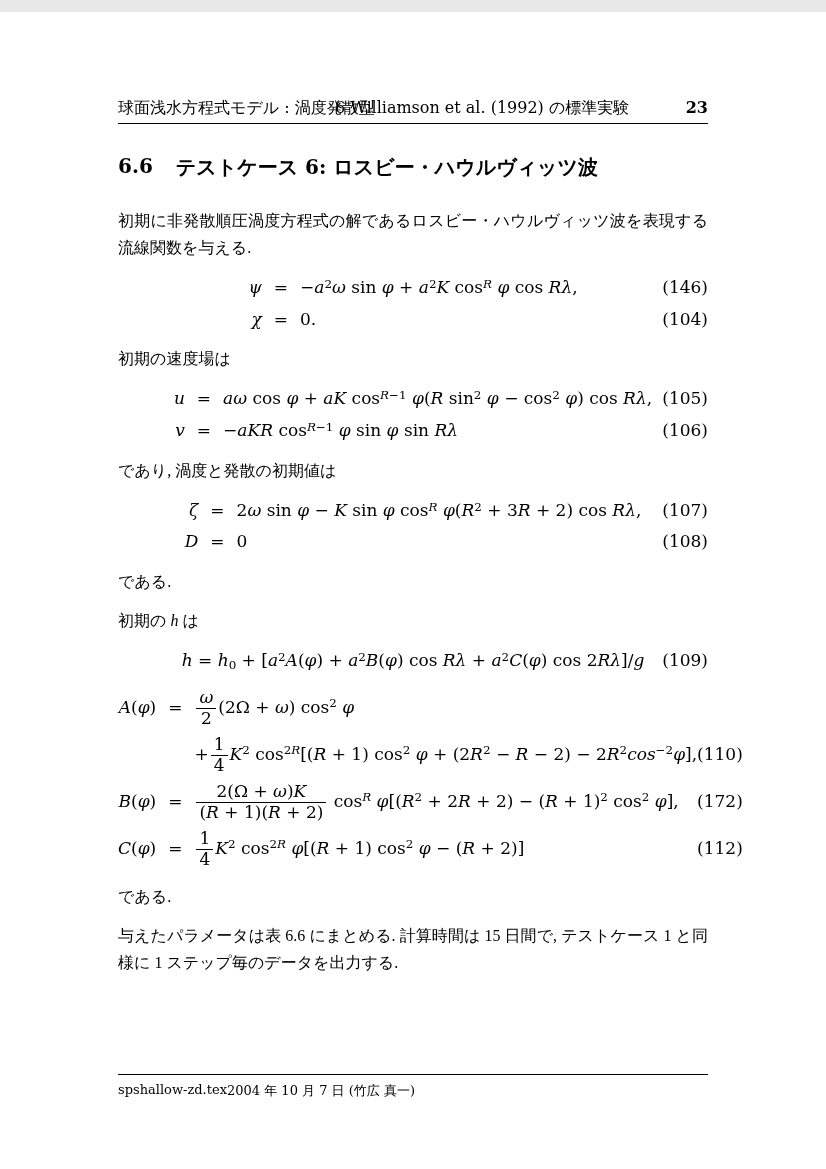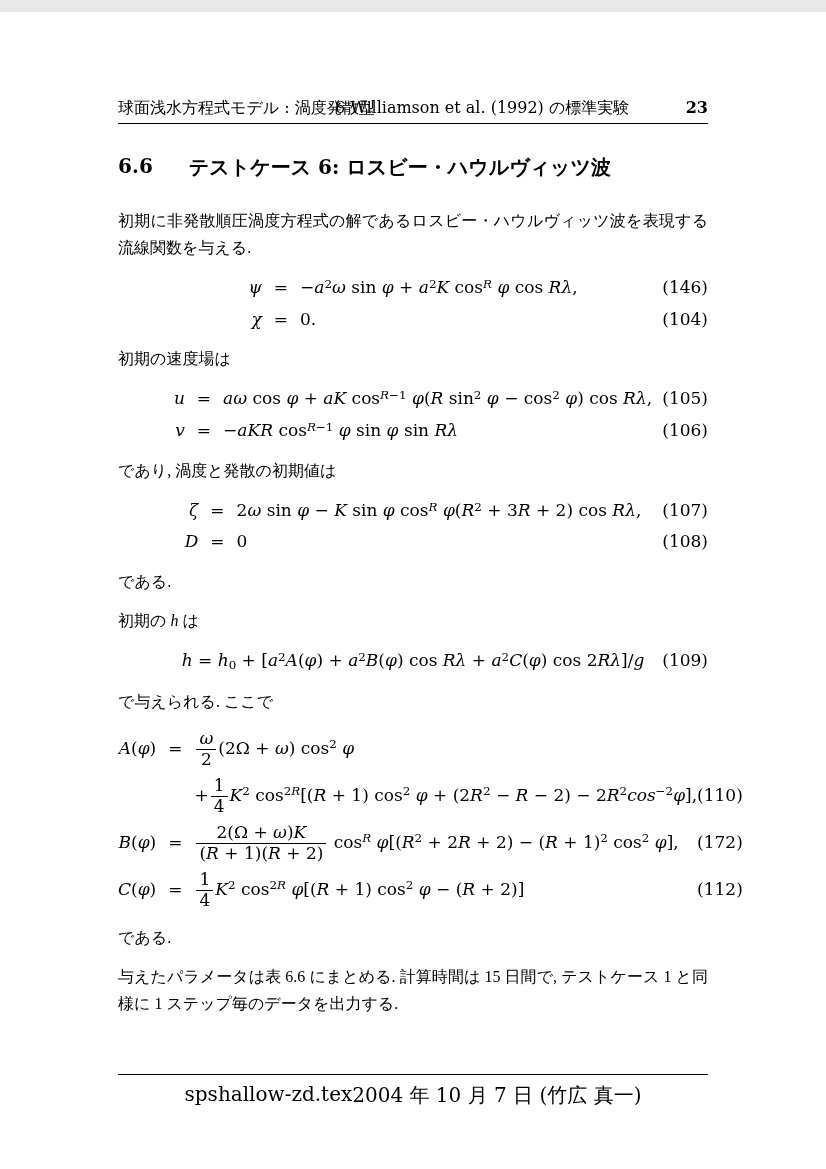--- a/index.html
+++ b/index.html
@@ -13,21 +13,21 @@
   .header{
     position:absolute;top:86px;left:118px;width:590px;height:25px;
     border-bottom:1px solid #000;
   }
   .h-title{position:absolute;left:0;top:0;white-space:nowrap;}
   .h-running{position:absolute;left:217px;top:0;white-space:nowrap;}
   .h-page{position:absolute;right:0;top:0;font-weight:bold;font-family:"DejaVu Serif","Liberation Serif",serif;}
   
   .content{position:absolute;top:128px;left:118px;width:590px;}
   h2.section{
-    font-size:20px;font-weight:bold;margin:14px 0 26px;display:flex;gap:36px;
+    font-size:20px;font-weight:bold;margin:14px 0 26px;display:flex;gap:23px;
   }
   p.body-text{margin:12px 0;line-height:27px;text-align:justify;font-family:Liberation Serif, serif;}
   
   .eqgroup{
     display:grid;
     grid-template-columns:1fr max-content max-content max-content 1fr;
     row-gap:7px;align-items:baseline;
     margin:14px 0;font-size:17px;line-height:1.45;
   }
   .eq-lhs{justify-self:end;white-space:nowrap;}
@@ -38,21 +38,21 @@
   .m-i,.m-supi{font-style:italic;}
   .m-sup,.m-supi{font-size:70%;vertical-align:0.45em;}
   .m-sub{font-size:70%;vertical-align:-0.25em;}
   .frac{display:inline-block;text-align:center;vertical-align:middle;margin:0 2px;}
   .fnum,.fden{display:block;line-height:1.15;padding:0 3px;white-space:nowrap;}
   .fnum{border-bottom:1px solid #000;}
   
   .footer{
     position:absolute;top:1062px;left:118px;width:590px;
     border-top:1px solid #000;padding-top:7px;
-    display:flex;justify-content:center;font-size:20px;
+    display:flex;justify-content:flex-start;font-size:13px;
   }
 </style>
 </head>
 <body>
 
 <div class="page">
 
   <div class="header">
     <span class="h-title">球面浅水方程式モデル : 渦度発散型</span>
     <span class="h-running">6 Williamson et al. (1992) の標準実験</span>
@@ -114,21 +114,20 @@
     <p class="body-text">である.</p>
 
     <p class="body-text"><span class="m-r">初期の </span><span class="m-i">h</span><span class="m-r"> は</span></p>
 
     <div class="eqgroup">
         <div class="eq-sp"></div>
         <div class="eq-full"><span class="m-i">h</span><span class="m-r"> = </span><span class="m-i">h</span><span class="m-sub">0</span><span class="m-r"> + [</span><span class="m-i">a</span><span class="m-sup">2</span><span class="m-i">A</span><span class="m-r">(</span><span class="m-i">φ</span><span class="m-r">) + </span><span class="m-i">a</span><span class="m-sup">2</span><span class="m-i">B</span><span class="m-r">(</span><span class="m-i">φ</span><span class="m-r">) cos </span><span class="m-i">Rλ</span><span class="m-r"> + </span><span class="m-i">a</span><span class="m-sup">2</span><span class="m-i">C</span><span class="m-r">(</span><span class="m-i">φ</span><span class="m-r">) cos 2</span><span class="m-i">Rλ</span><span class="m-r">]/</span><span class="m-i">g</span></div>
         <div class="eq-numcell">(109)</div>
       </div>
 
-    <p class="body-text">で与えられる. ここで</p>
 
     <div class="eqgroup">
         <div class="eq-sp"></div>
         <div class="eq-lhs"><span class="m-i">A</span><span class="m-r">(</span><span class="m-i">φ</span><span class="m-r">)</span></div>
         <div class="eq-rel">=</div>
         <div class="eq-rhs"><span class="frac"><span class="fnum"><span class="m-i">ω</span></span><span class="fden"><span class="m-r">2</span></span></span><span class="m-r">(2Ω + </span><span class="m-i">ω</span><span class="m-r">) cos</span><span class="m-sup">2</span><span class="m-r"> </span><span class="m-i">φ</span></div>
         <div class="eq-numcell"></div>
         <div class="eq-sp"></div>
         <div class="eq-lhs"></div>
         <div class="eq-rel"></div>

